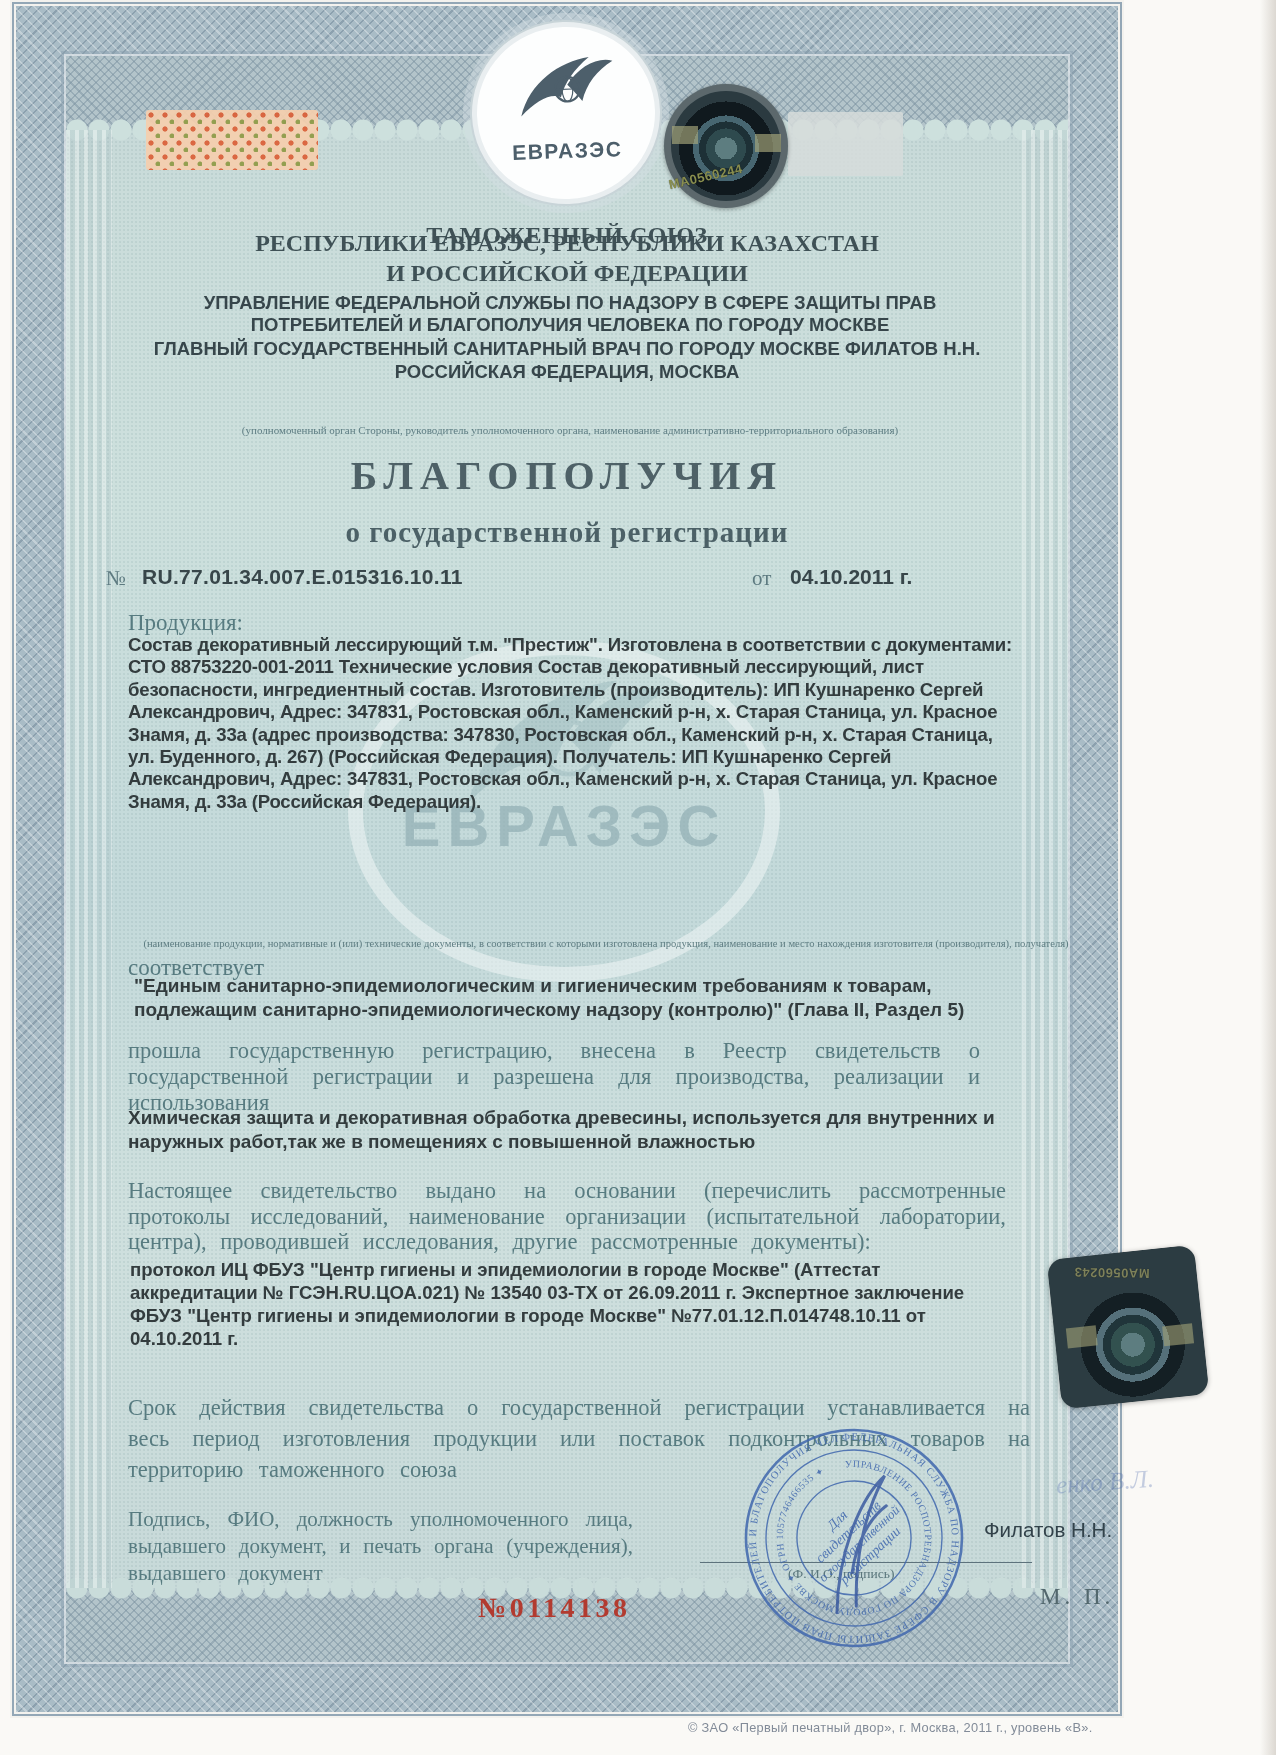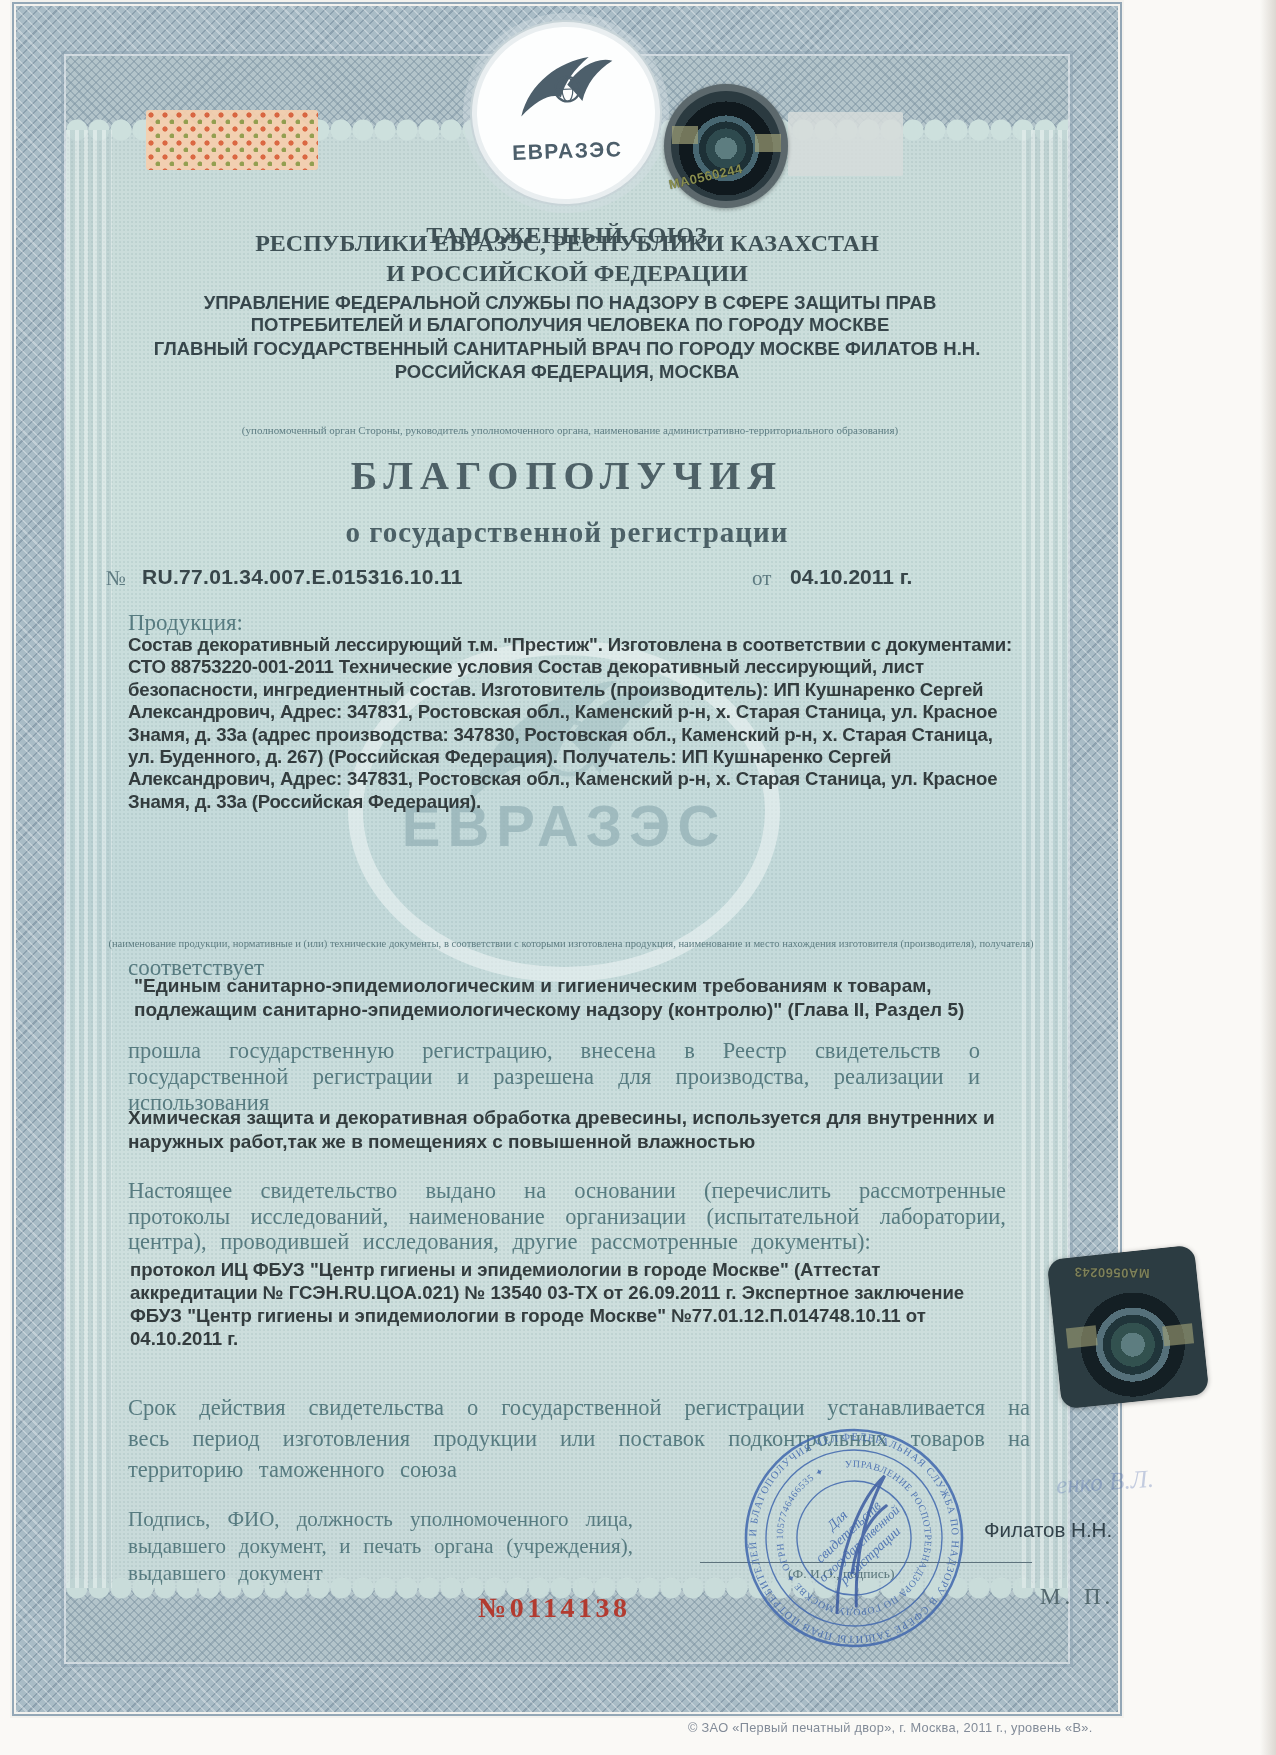--- a/index.html
+++ b/index.html
@@ -123,21 +123,21 @@
   .a3{left:66px;top:361px;width:1002px;font-size:18.5px;}
   .hnote{left:80px;top:424px;width:980px;font-size:11px;color:#5e7d83;}
   .title-main{left:66px;top:452px;width:1002px;font-size:40px;letter-spacing:7px;color:#4e6167;}
   .title-sub{left:66px;top:516px;width:1002px;font-size:29px;letter-spacing:1px;color:#4c6167;}
   .regno-sign{left:106px;top:566px;font-family:"Liberation Serif",serif;font-size:21px;color:#5d7a80;}
   .regno{left:142px;top:565px;font-weight:bold;font-size:21px;color:#38464a;letter-spacing:.3px;}
   .regot{left:752px;top:566px;font-family:"Liberation Serif",serif;font-size:21px;color:#5d7a80;}
   .regdate{left:790px;top:565px;font-weight:bold;font-size:21px;color:#38464a;}
   .prod-label{left:128px;top:610px;font-size:23px;}
   .prod-text{left:128px;top:634px;width:892px;font-size:18.6px;line-height:22.4px;letter-spacing:-.2px;z-index:2;}
-  .prod-note{left:76px;top:938px;width:990px;font-size:10.6px;color:#5e7d82;z-index:2;}
+  .prod-note{left:76px;top:938px;width:990px;font-size:10.6px;color:#5e7d82;z-index:2;padding-left:35px;}
   .conf-label{left:128px;top:955px;font-size:23px;z-index:2;}
   .conf-text{left:134px;top:974px;width:856px;font-size:19px;line-height:23.5px;z-index:2;}
   .reg-text{left:128px;top:1038px;width:852px;font-size:22.5px;line-height:26px;word-spacing:14px;z-index:2;}
   .usage-text{left:128px;top:1106px;width:888px;font-size:19px;line-height:23.5px;z-index:2;}
   .basis-text{left:128px;top:1178px;width:878px;font-size:22.5px;line-height:25.5px;word-spacing:8px;z-index:2;}
   .proto-text{left:130px;top:1258px;width:866px;font-size:18.6px;line-height:23px;z-index:2;}
   .valid-text{left:128px;top:1392px;width:902px;font-size:22.5px;line-height:31px;word-spacing:10px;z-index:2;}
   .sig-caption{left:128px;top:1506px;width:505px;font-size:21px;line-height:27px;word-spacing:7px;z-index:2;}
   
   .stamp{left:740px;top:1424px;width:228px;height:228px;opacity:.86;transform:rotate(-7deg);z-index:5;}

